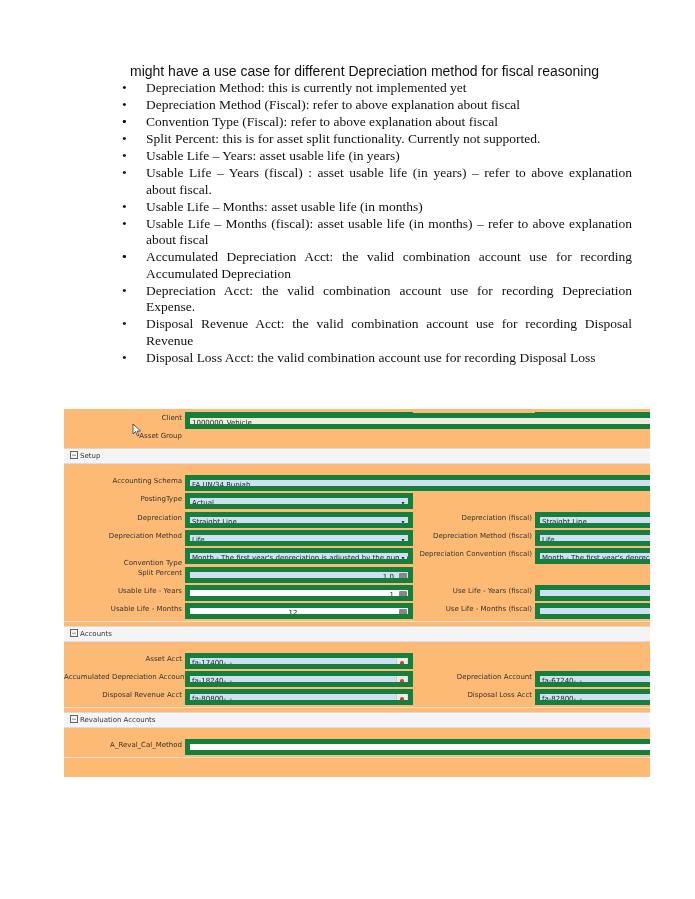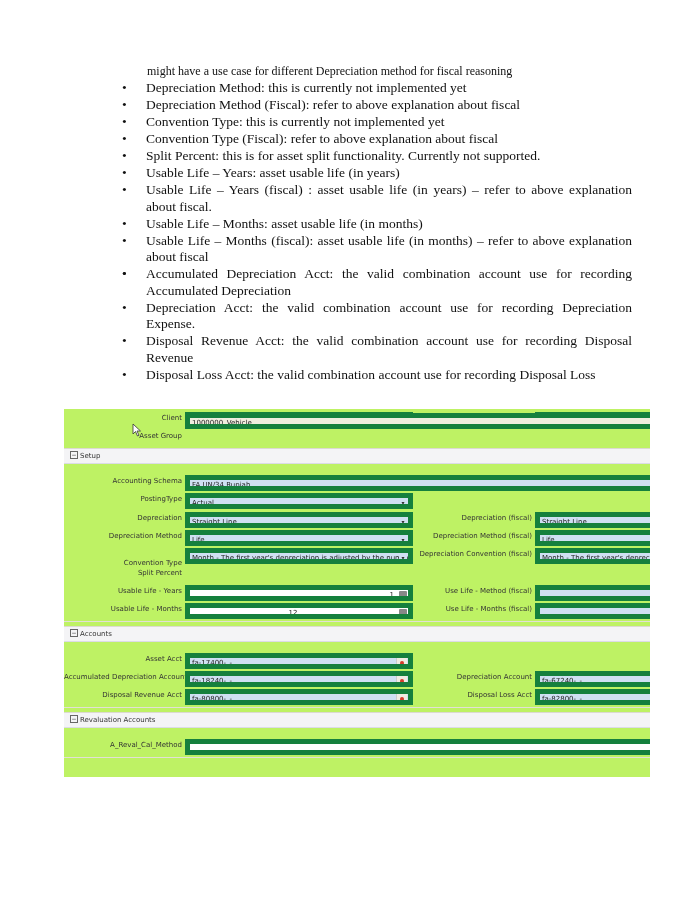--- a/index.html
+++ b/index.html
@@ -1,33 +1,33 @@
 <!DOCTYPE html>
 <html><head>
   <meta charset="utf-8">
   <style>
     html, body { margin: 0; padding: 0; background: #ffffff; }
     body { width: 695px; height: 899px; position: relative; overflow: hidden; }
     .doc { position: absolute; left: 0; top: 0; width: 695px; }
     .para-cont {
-      position: absolute; left: 147px; top: 63px; width: 486px;
-      font-family: Liberation Serif, serif; font-size: 12px; line-height: 17px; color: #111;
+      position: absolute; left: 130px; top: 63px; width: 486px;
+      font-family: Liberation Sans, sans-serif; font-size: 14px; line-height: 17px; color: #111;
     }
     ul.bullets {
       position: absolute; left: 0; top: 80px; margin: 0; padding: 0; list-style: none;
       width: 632px;
       font-family: "Liberation Serif", serif; font-size: 13.5px; line-height: 16.5px; color: #111;
     }
     ul.bullets li { position: relative; padding-left: 146px; margin-bottom: 0.5px; text-align: justify; }
     ul.bullets li .bullet { position: absolute; left: 122px; top: 0; }
 
     
     .app {
       position: absolute; left: 64px; top: 409px; width: 586px; height: 368px;
-      background: #bef264; overflow: hidden;
+      background: #fdba74; overflow: hidden;
       font-family: "DejaVu Sans", sans-serif; font-size: 7px; color: #333;
     }
     .lbl { position: absolute; text-align: right; font-size: 7px; line-height: 13px; color: #333; white-space: nowrap; }
     .fld {
       position: absolute; height: 16px; border: 5px solid #15803d; box-sizing: border-box;
       font-size: 7px; line-height: 10px; padding-left: 2px; white-space: nowrap; overflow: hidden; color: #222;
     }
     .fld.ro { background: #efedde; }
     .fld.blue { background: #cfe0f2; }
     .fld.white { background: #ffffff; }
@@ -56,21 +56,21 @@
     .divider { position: absolute; left: 0; width: 586px; height: 1px; background: #e2e0d6; }
   </style>
 </head>
 <body>
 
 <div class="doc">
   <div class="para-cont">might have a use case for different Depreciation method for fiscal reasoning</div>
   <ul class="bullets">
     <li><span class="bullet">•</span><span>Depreciation Method: this is currently not implemented yet</span></li>
     <li><span class="bullet">•</span><span>Depreciation Method (Fiscal): refer to above explanation about fiscal</span></li>
-    <li><span class="bullet">•</span><span>Convention Type: this is currently not implemented yet</span></li>
+    <li><span class="bullet">•</span></li>
     <li><span class="bullet">•</span><span>Convention Type (Fiscal): refer to above explanation about fiscal</span></li>
     <li><span class="bullet">•</span><span>Split Percent: this is for asset split functionality. Currently not supported.</span></li>
     <li><span class="bullet">•</span><span>Usable Life – Years: asset usable life (in years)</span></li>
     <li><span class="bullet">•</span><span>Usable Life – Years (fiscal) : asset usable life (in years) – refer to above explanation about fiscal.</span></li>
     <li><span class="bullet">•</span><span>Usable Life – Months: asset usable life (in months)</span></li>
     <li><span class="bullet">•</span><span>Usable Life – Months (fiscal): asset usable life (in months) – refer to above explanation about fiscal</span></li>
     <li><span class="bullet">•</span></li>
     <li><span class="bullet">•</span><span>Accumulated Depreciation Acct: the valid combination account use for recording Accumulated Depreciation</span></li>
     <li><span class="bullet">•</span><span>Depreciation Acct: the valid combination account use for recording Depreciation Expense.</span></li>
     <li><span class="bullet">•</span><span>Disposal Revenue Acct: the valid combination account use for recording Disposal Revenue</span></li>
@@ -110,24 +110,25 @@
   <div class="fld blue" style="left:121px;top:121px;width:228px;"><span>Life</span><span class="dd-btn">▾</span></div>
   <div class="lbl" style="left:352px;width:116px;top:121px;">Depreciation Method (fiscal)</div>
   <div class="fld blue" style="left:471px;top:121px;width:120px;">Life</div>
 
   <div class="lbl" style="left:0;width:118px;top:139px;margin-top:9px;">Convention Type</div>
   <div class="fld blue" style="left:121px;top:139px;width:228px;padding-right:12px;"><span>Month - The first year's depreciation is adjusted by the number of</span><span class="dd-btn" style="background:#cfe0f2;">▾</span></div>
   <div class="lbl" style="left:352px;width:116px;top:139px;">Depreciation Convention (fiscal)</div>
   <div class="fld blue" style="left:471px;top:139px;width:120px;">Month - The first year's depreciation</div>
 
   <div class="lbl" style="left:0;width:118px;top:158px;">Split Percent</div>
+  <div class="fld blue right" style="left:121px;top:158px;width:228px;"><span>1.0</span><span class="calc-btn"></span></div>
 
   <div class="lbl" style="left:0;width:118px;top:176px;">Usable Life - Years</div>
   <div class="fld white right" style="left:121px;top:176px;width:228px;"><span>1</span><span class="calc-btn"></span></div>
-  <div class="lbl" style="left:352px;width:116px;top:176px;">Use Life - Method (fiscal)</div>
+  <div class="lbl" style="left:352px;width:116px;top:176px;">Use Life - Years (fiscal)</div>
   <div class="fld blue" style="left:471px;top:176px;width:120px;"></div>
 
   <div class="lbl" style="left:0;width:118px;top:194px;">Usable Life - Months</div>
   <div class="fld white right" style="left:121px;top:194px;width:228px;text-align:center;"><span>12</span><span class="calc-btn"></span></div>
   <div class="lbl" style="left:352px;width:116px;top:194px;">Use Life - Months (fiscal)</div>
   <div class="fld blue" style="left:471px;top:194px;width:120px;"></div>
 
   <div class="divider" style="top:212px;"></div>
 
   <div class="section" style="top:217px;">

